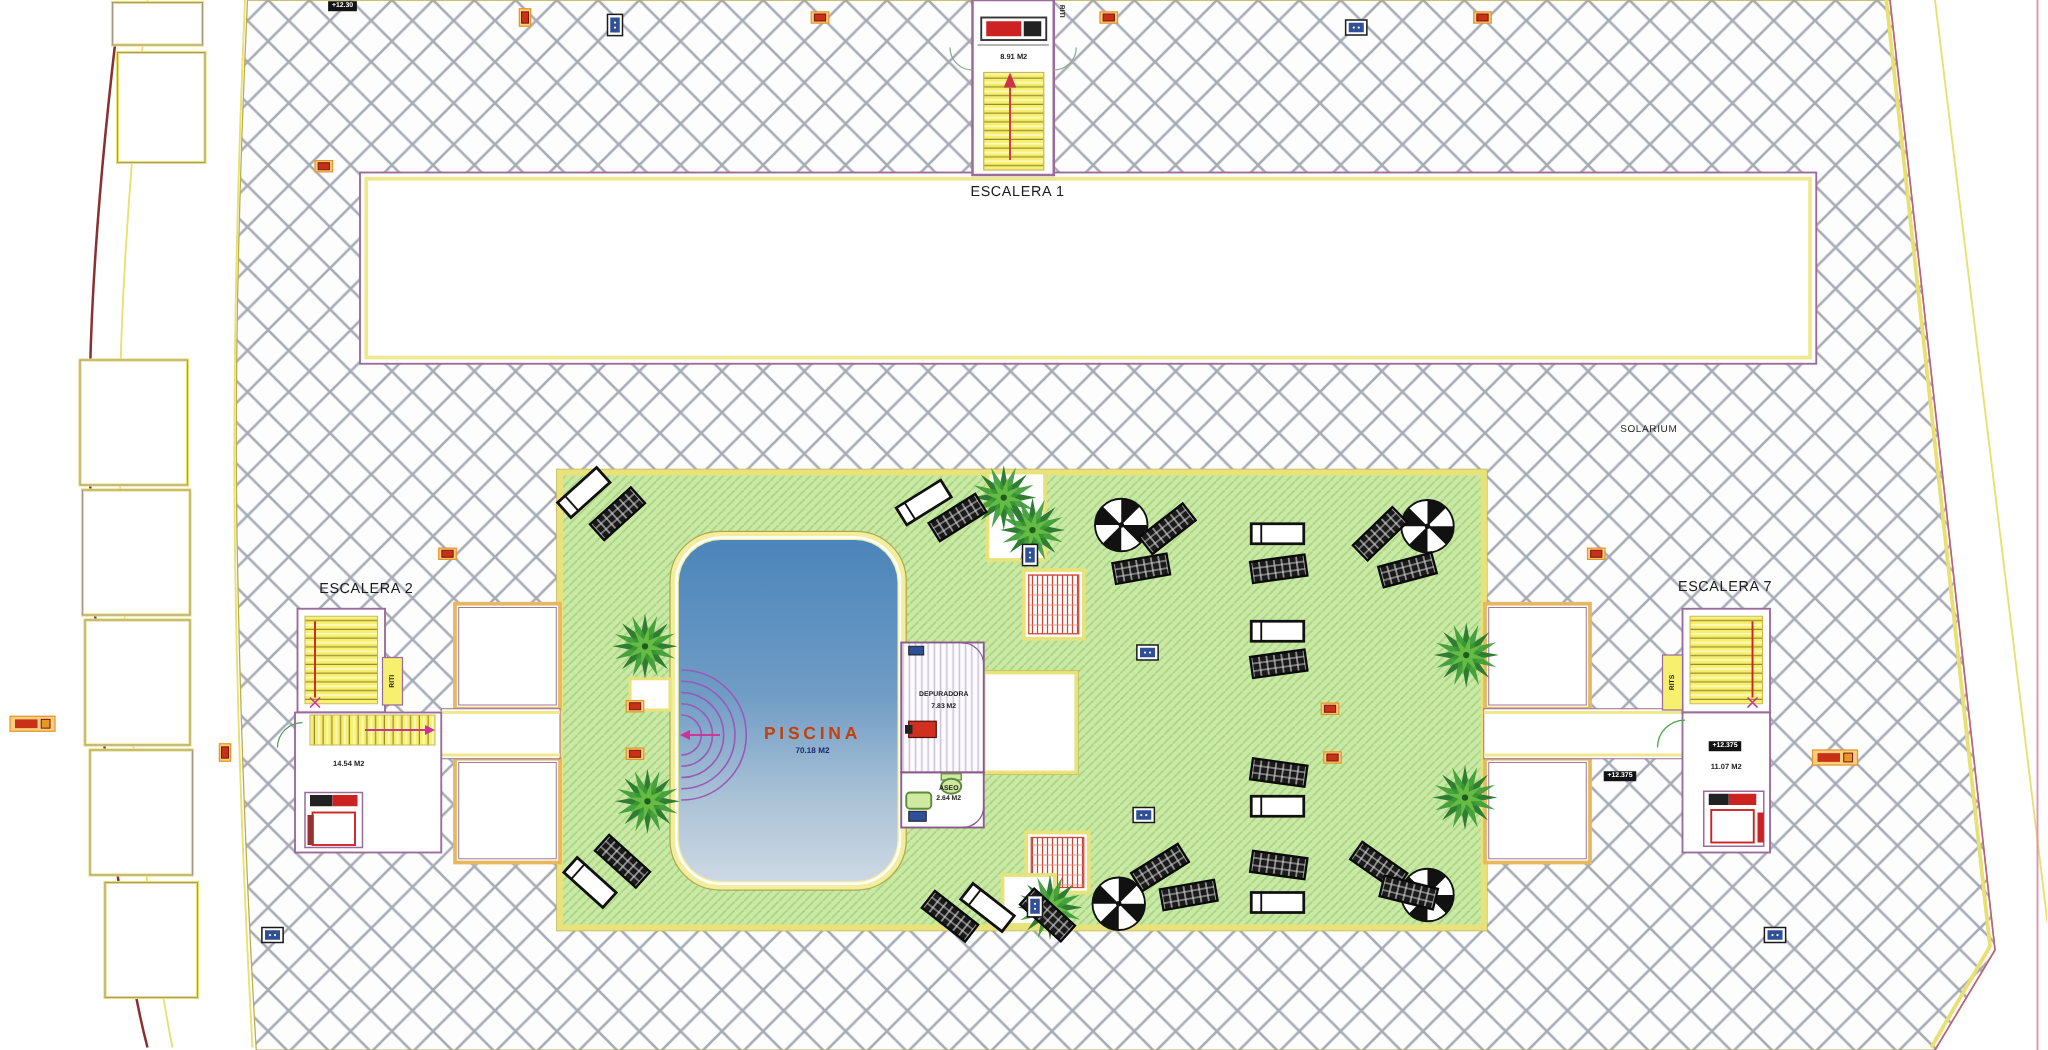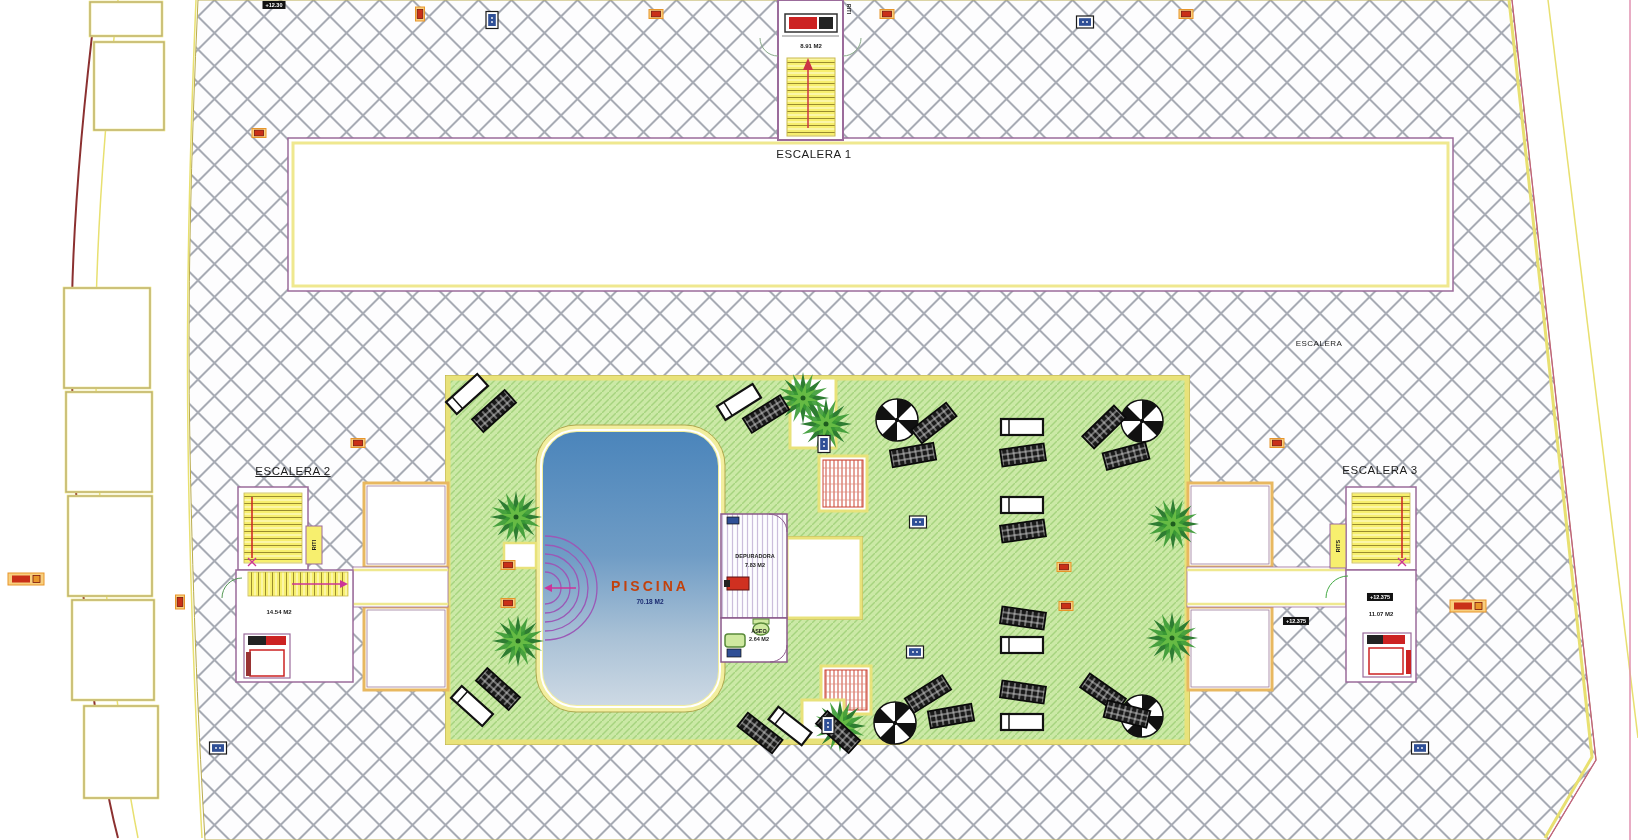--- a/index.html
+++ b/index.html
@@ -340,29 +340,29 @@
     <use href="#badgeBlue" transform="translate(218,748)"></use>
     <use href="#badgeOrangeWide" transform="translate(26,579)"></use>
     <use href="#badgeOrangeWide" transform="translate(1468,606)"></use>
   </g>
 </svg>
 
 <div class="lbl" style="left:814px;top:154px;">ESCALERA 1</div>
 <div class="area" style="left:811px;top:46px;">8.91 M2</div>
 <div class="vert cw" style="left:849px;top:9px;">RITI</div>
 
-<div class="lbl" style="left:293px;top:471px;text-decoration:underline;">ESCALERA 2</div>
+<div class="lbl" style="left:293px;top:471px;">ESCALERA 2</div>
 <div class="area" style="left:279px;top:612px;">14.54 M2</div>
 <div class="vert" style="left:314px;top:545px;">RITI</div>
 
-<div class="lbl" style="left:1380px;top:470px;">ESCALERA 3</div>
+<div class="lbl" style="left:1380px;top:470px;">ESCALERA 7</div>
 <div class="area" style="left:1381px;top:614px;">11.07 M2</div>
 <div class="vert" style="left:1338px;top:546px;">RITS</div>
 
-<div class="sol" style="left:1319px;top:343px;">ESCALERA</div>
+<div class="sol" style="left:1319px;top:343px;">SOLARIUM</div>
 
 <div class="pool-name" style="left:650px;top:586px;">PISCINA</div>
 <div class="pool-area" style="left:650px;top:601px;">70.18 M2</div>
 
 <div class="area tiny" style="left:755px;top:556px;">DEPURADORA</div>
 <div class="area tiny" style="left:755px;top:565px;">7.83 M2</div>
 
 <div class="area tiny" style="left:759px;top:631px;">ASEO</div>
 <div class="area tiny" style="left:759px;top:639px;">2.64 M2</div>
 

